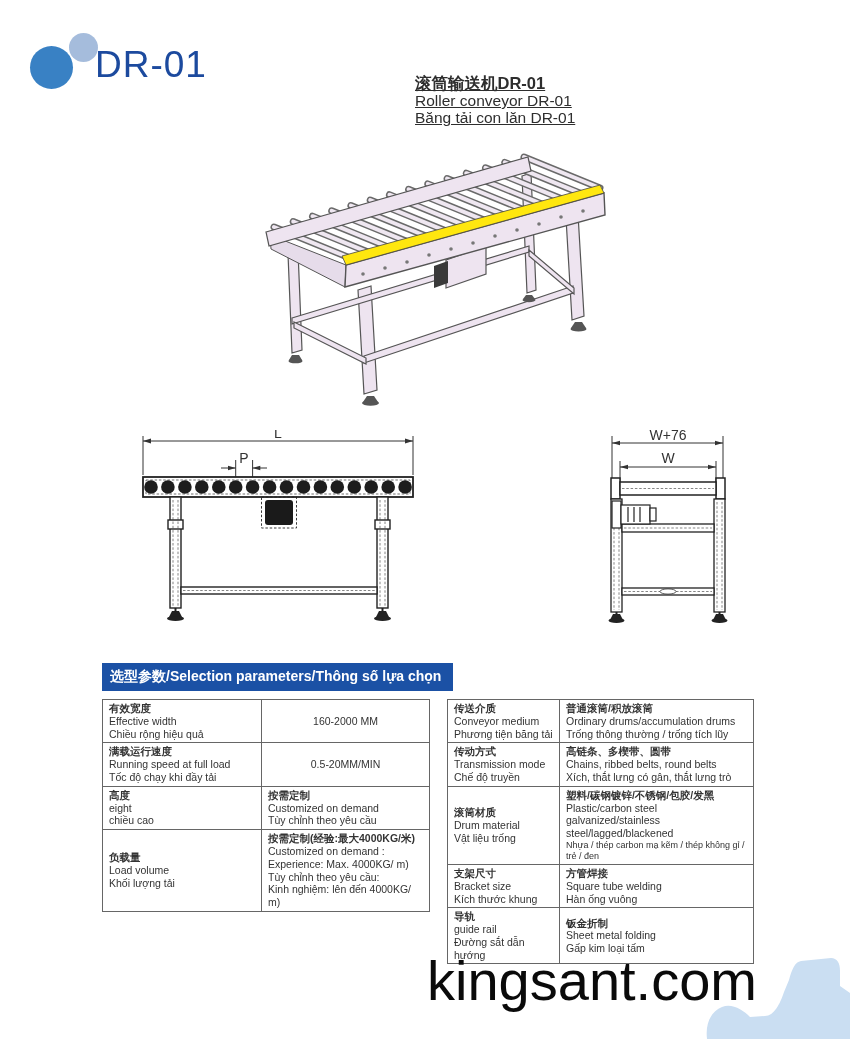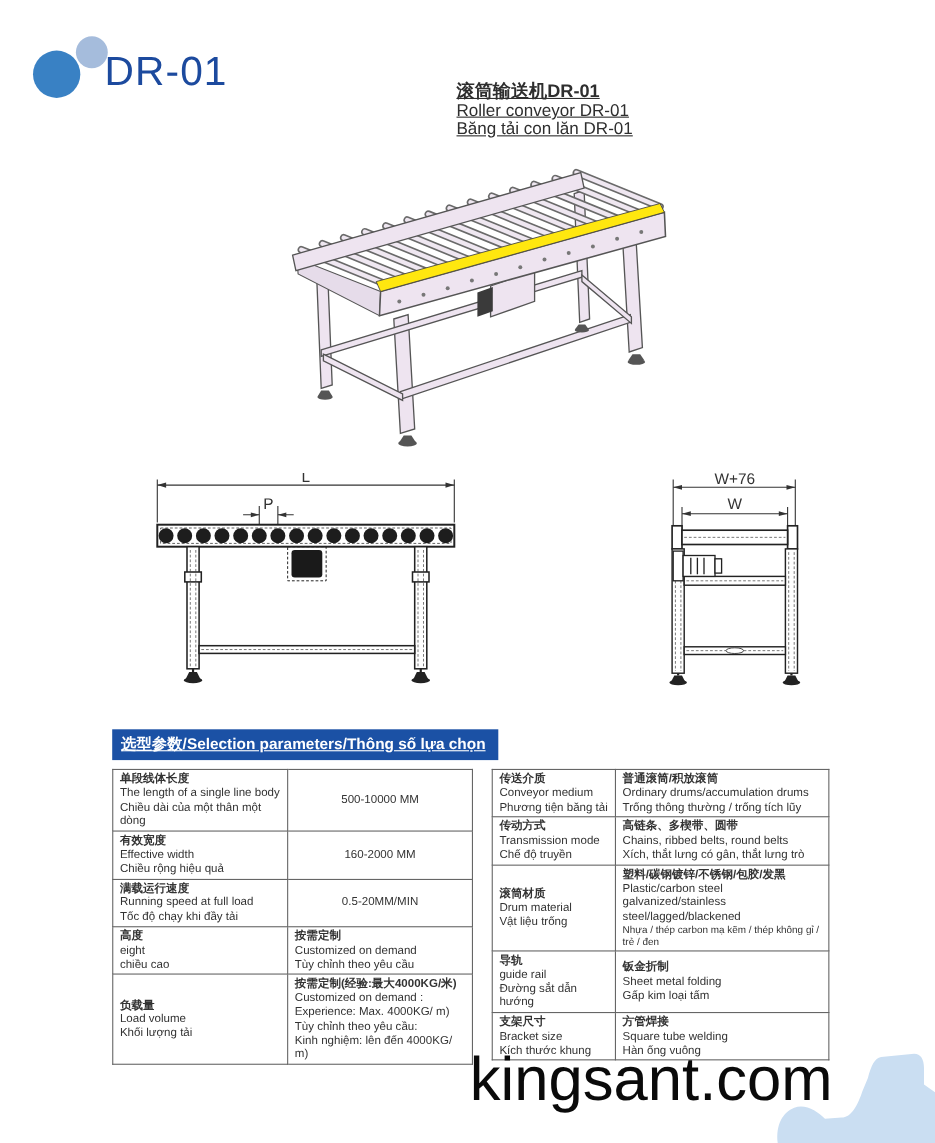--- a/index.html
+++ b/index.html
@@ -19,21 +19,21 @@
 
   
   .iso{position:absolute;left:230px;top:150px;}
   .fv{position:absolute;left:115px;top:430px;}
   .sv{position:absolute;left:588px;top:430px;}
   svg text{font-family:"Liberation Sans","DejaVu Sans",sans-serif;font-size:14px;fill:#333;}
   .dash{stroke-dasharray:2.5,1.8;}
 
   
   .param-header{position:absolute;left:102px;top:663px;background:#1b51a5;color:#fff;
-                font-weight:bold;font-size:14px;padding:5px 12px 5px 8px;white-space:nowrap;text-decoration:underline;}
+                font-weight:bold;font-size:14px;padding:5px 12px 5px 8px;white-space:nowrap;}
 
   
   .ptable{position:absolute;border-collapse:collapse;table-layout:fixed;
           font-size:10.5px;line-height:1.22;color:#333;}
   .ptable td{border:1px solid #666;padding:2px 6px;vertical-align:middle;overflow:hidden;}
   .ptable .zh{font-weight:bold;}
   .left-table{left:102px;top:699px;width:328px;}
   .left-table td.lbl{width:146px;}
   .right-table{left:447px;top:699px;width:307px;}
   .right-table td.lbl{width:99px;}
@@ -269,30 +269,20 @@
       <line x1="131.5" y1="182" x2="131.5" y2="184" stroke="#222" stroke-width="2"></line>
       <polygon points="125,190 138,190 135,184 128,184"></polygon>
         <ellipse cx="131.5" cy="190.5" rx="8" ry="2.5"></ellipse>
     </g>
   </svg>
 
   <div class="param-header">选型参数/Selection parameters/Thông số lựa chọn</div>
 
   <table class="ptable left-table">
     <tbody>
-        <tr>
-      <td class="lbl">
-        <div class="zh">单段线体长度</div>
-        <div>The length of a single line body</div>
-        <div>Chiều dài của một thân một dòng</div>
-      </td>
-      <td class="val-center">
-        <div>500-10000 MM</div>
-      </td>
-    </tr>
     <tr>
       <td class="lbl">
         <div class="zh">有效宽度</div>
         <div>Effective width</div>
         <div>Chiều rộng hiệu quả</div>
       </td>
       <td class="val-center">
         <div>160-2000 MM</div>
       </td>
     </tr>
@@ -368,40 +358,40 @@
         <div>Vật liệu trống</div>
       </td>
       <td>
         <div class="zh">塑料/碳钢镀锌/不锈钢/包胶/发黑</div>
         <div>Plastic/carbon steel galvanized/stainless steel/lagged/blackened</div>
         <div class="vi-sm">Nhựa / thép carbon mạ kẽm / thép không gỉ / trẻ / đen</div>
       </td>
     </tr>
     <tr>
       <td class="lbl">
+        <div class="zh">支架尺寸</div>
+        <div>Bracket size</div>
+        <div>Kích thước khung</div>
+      </td>
+      <td>
+        <div class="zh">方管焊接</div>
+        <div>Square tube welding</div>
+        <div>Hàn ống vuông</div>
+      </td>
+    </tr>
+    <tr>
+      <td class="lbl">
         <div class="zh">导轨</div>
         <div>guide rail</div>
         <div>Đường sắt dẫn hướng</div>
       </td>
       <td>
         <div class="zh">钣金折制</div>
         <div>Sheet metal folding</div>
         <div>Gấp kim loại tấm</div>
-      </td>
-    </tr>
-    <tr>
-      <td class="lbl">
-        <div class="zh">支架尺寸</div>
-        <div>Bracket size</div>
-        <div>Kích thước khung</div>
-      </td>
-      <td>
-        <div class="zh">方管焊接</div>
-        <div>Square tube welding</div>
-        <div>Hàn ống vuông</div>
       </td>
     </tr>
   </tbody>
     </table>
 
   <div class="watermark">kingsant.com</div>
 
   <svg class="gear" width="165" height="105" viewBox="0 0 165 105">
     <path d="M22,105 C20,88 27,77 37,73 C47,69 58,76 65,83 L80,82 C89,82 95,70 99,58
              L104,46 C107,35 110,28 116,27 L146,24 C152,24 155,29 155,37 L155,52

